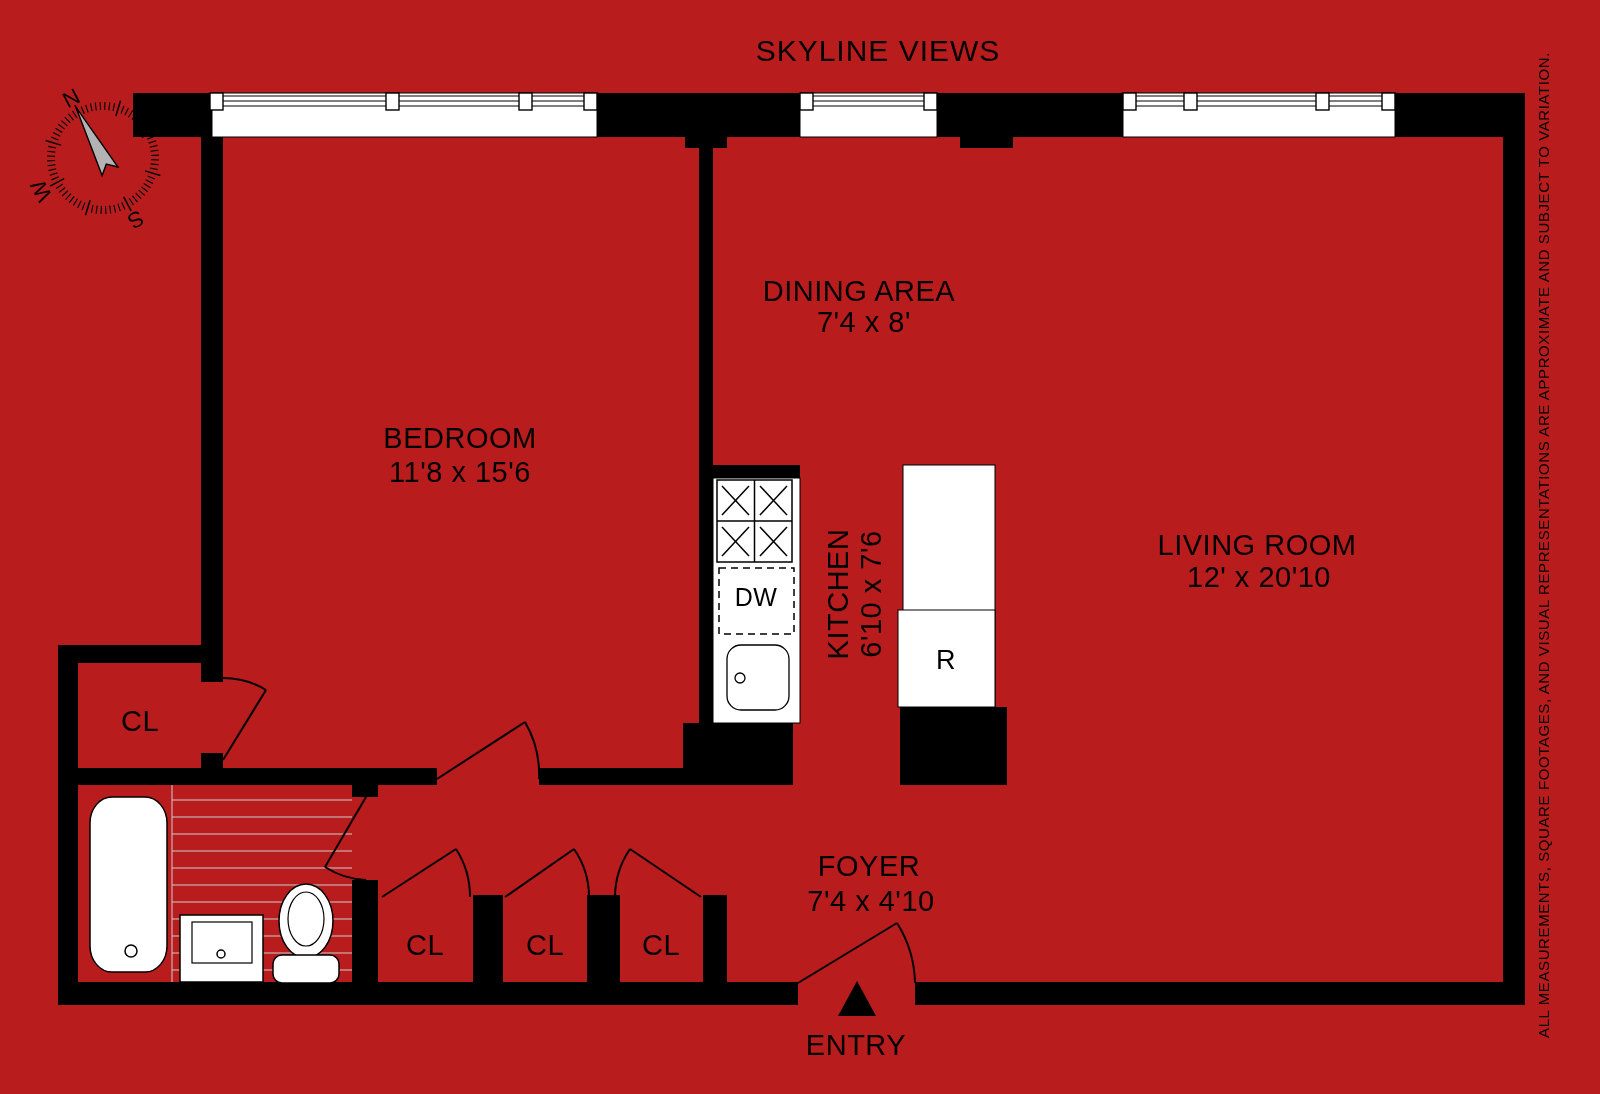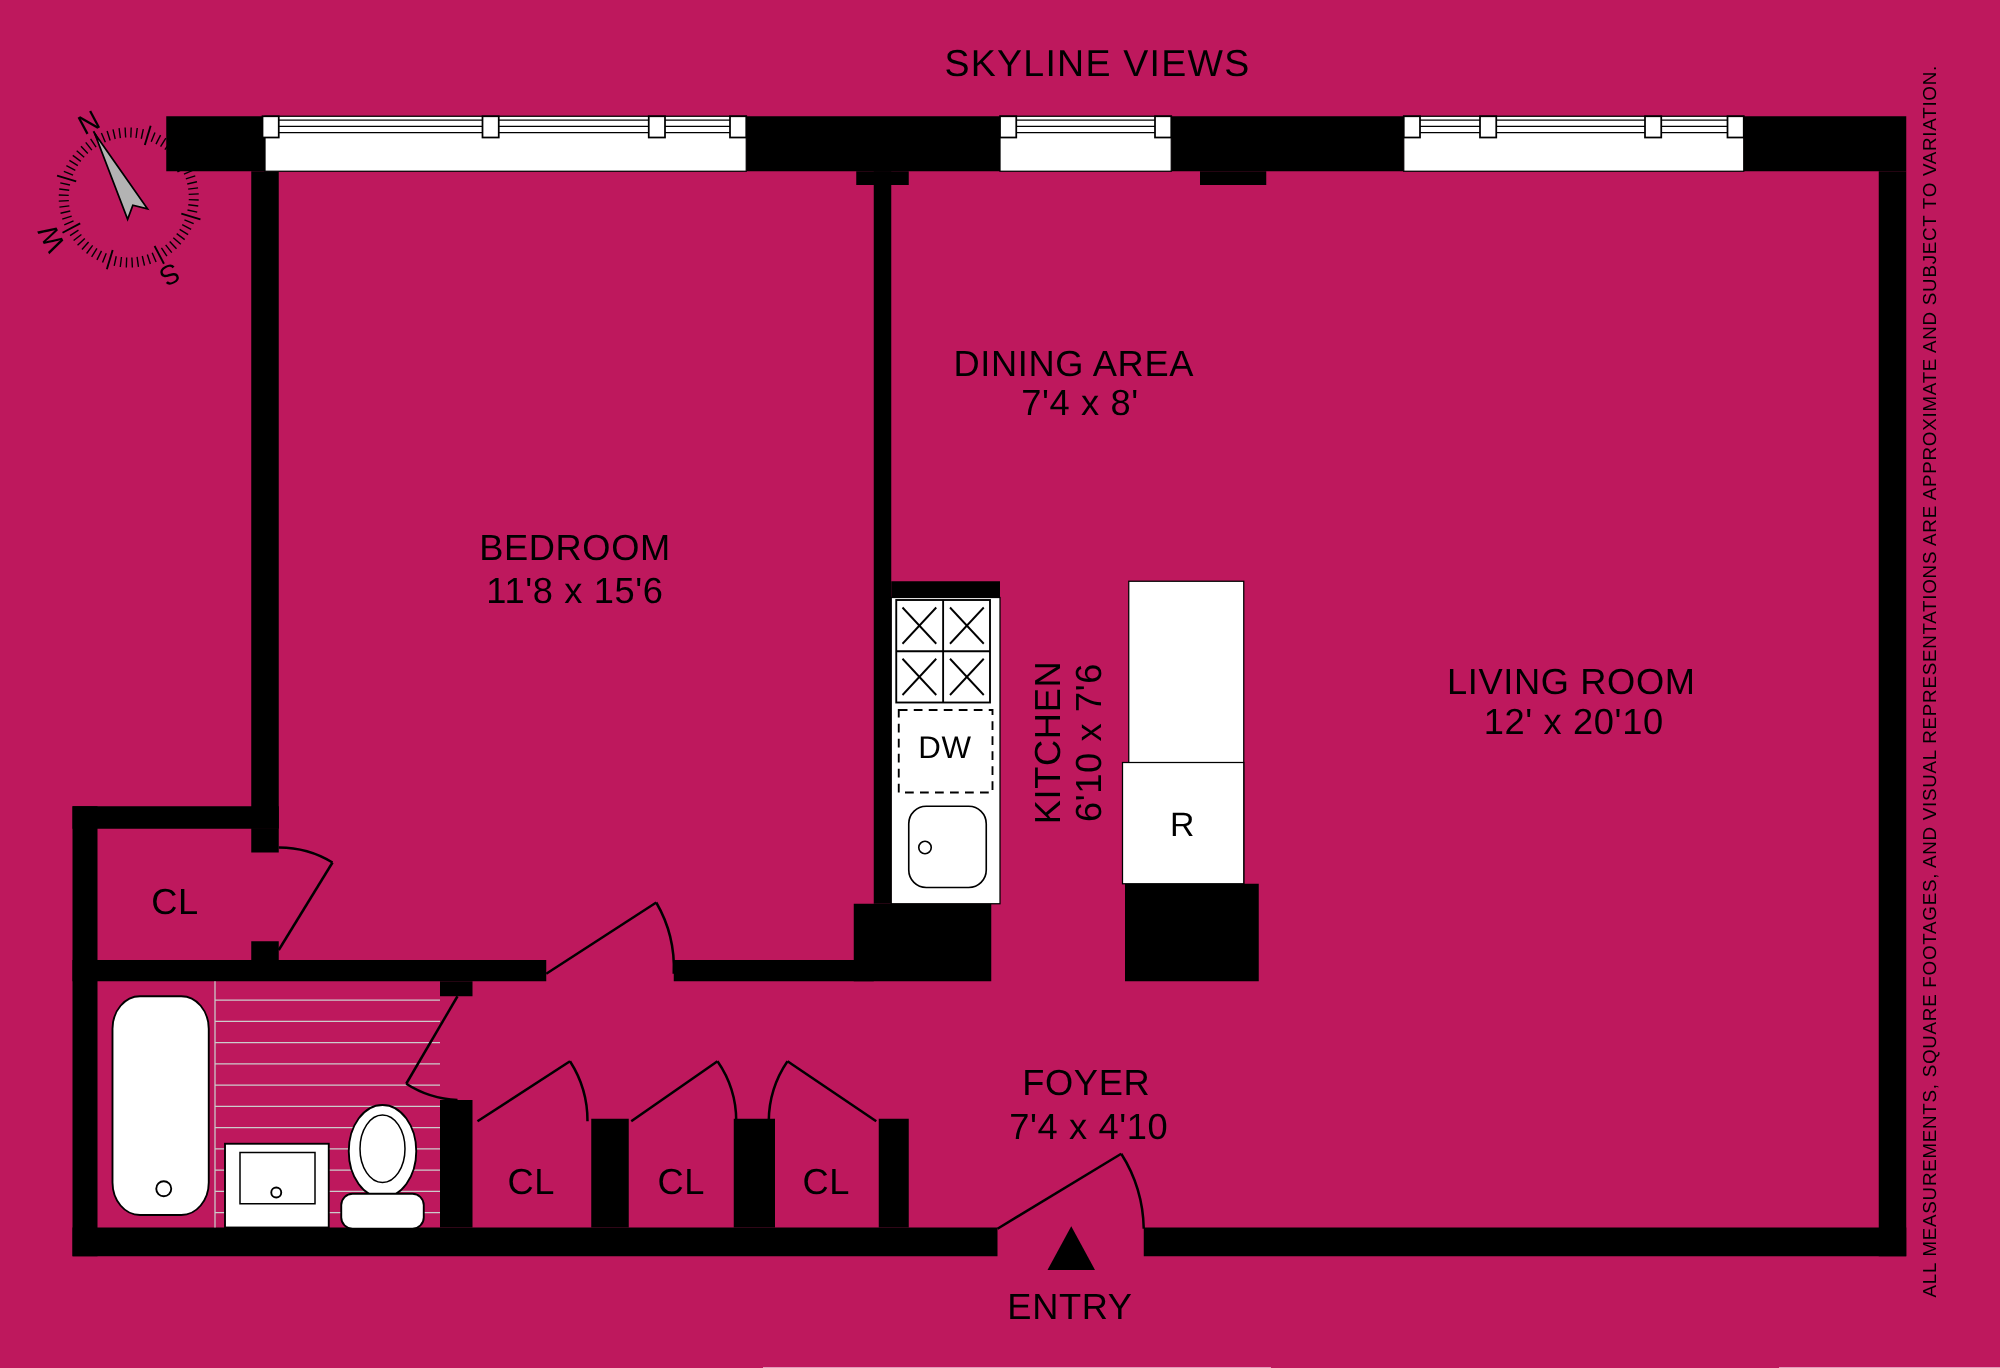--- a/index.html
+++ b/index.html
@@ -1,16 +1,16 @@
 <!DOCTYPE html>
 <html><head>
 <meta charset="utf-8">
 <style>
   html,body{margin:0;padding:0;background:#ffffff;}
-  .stage{position:relative;width:1600px;height:1094px;background:#be185d;overflow:hidden;}
+  .stage{position:relative;width:1600px;height:1094px;background:#b91c1c;overflow:hidden;}
   svg{display:block;font-family:"Liberation Sans", sans-serif;}
   text{fill:#000;}
   .room-label{font-size:29px;letter-spacing:0.5px;}
   .small-label{font-size:25px;}
   .title-label{font-size:30px;letter-spacing:1px;}
   .disclaimer{font-size:15px;letter-spacing:0.6px;}
   .compass-letter{font-size:22px;}
 </style>
 </head>
 <body>

